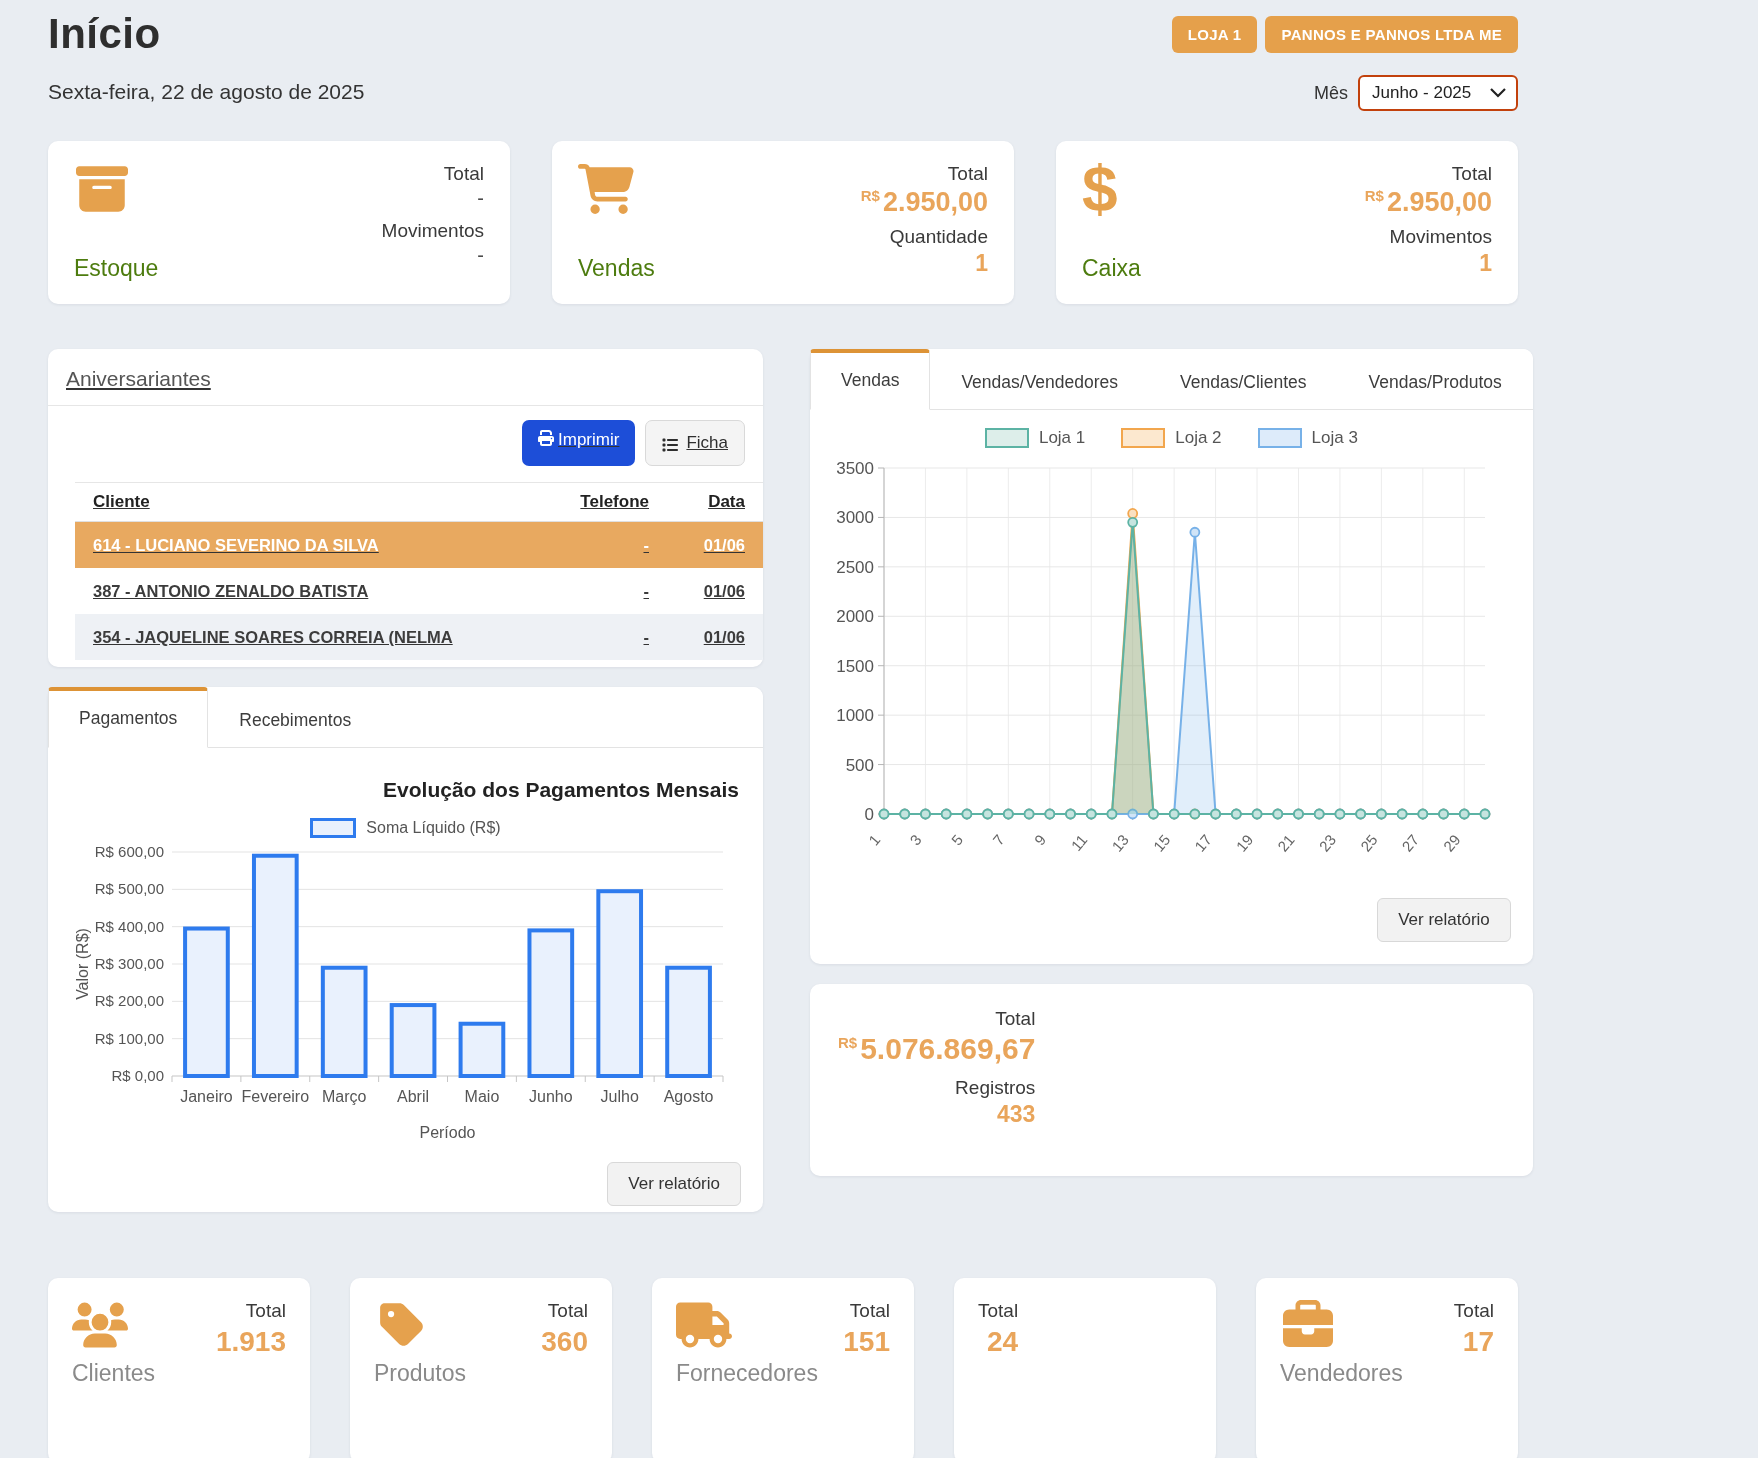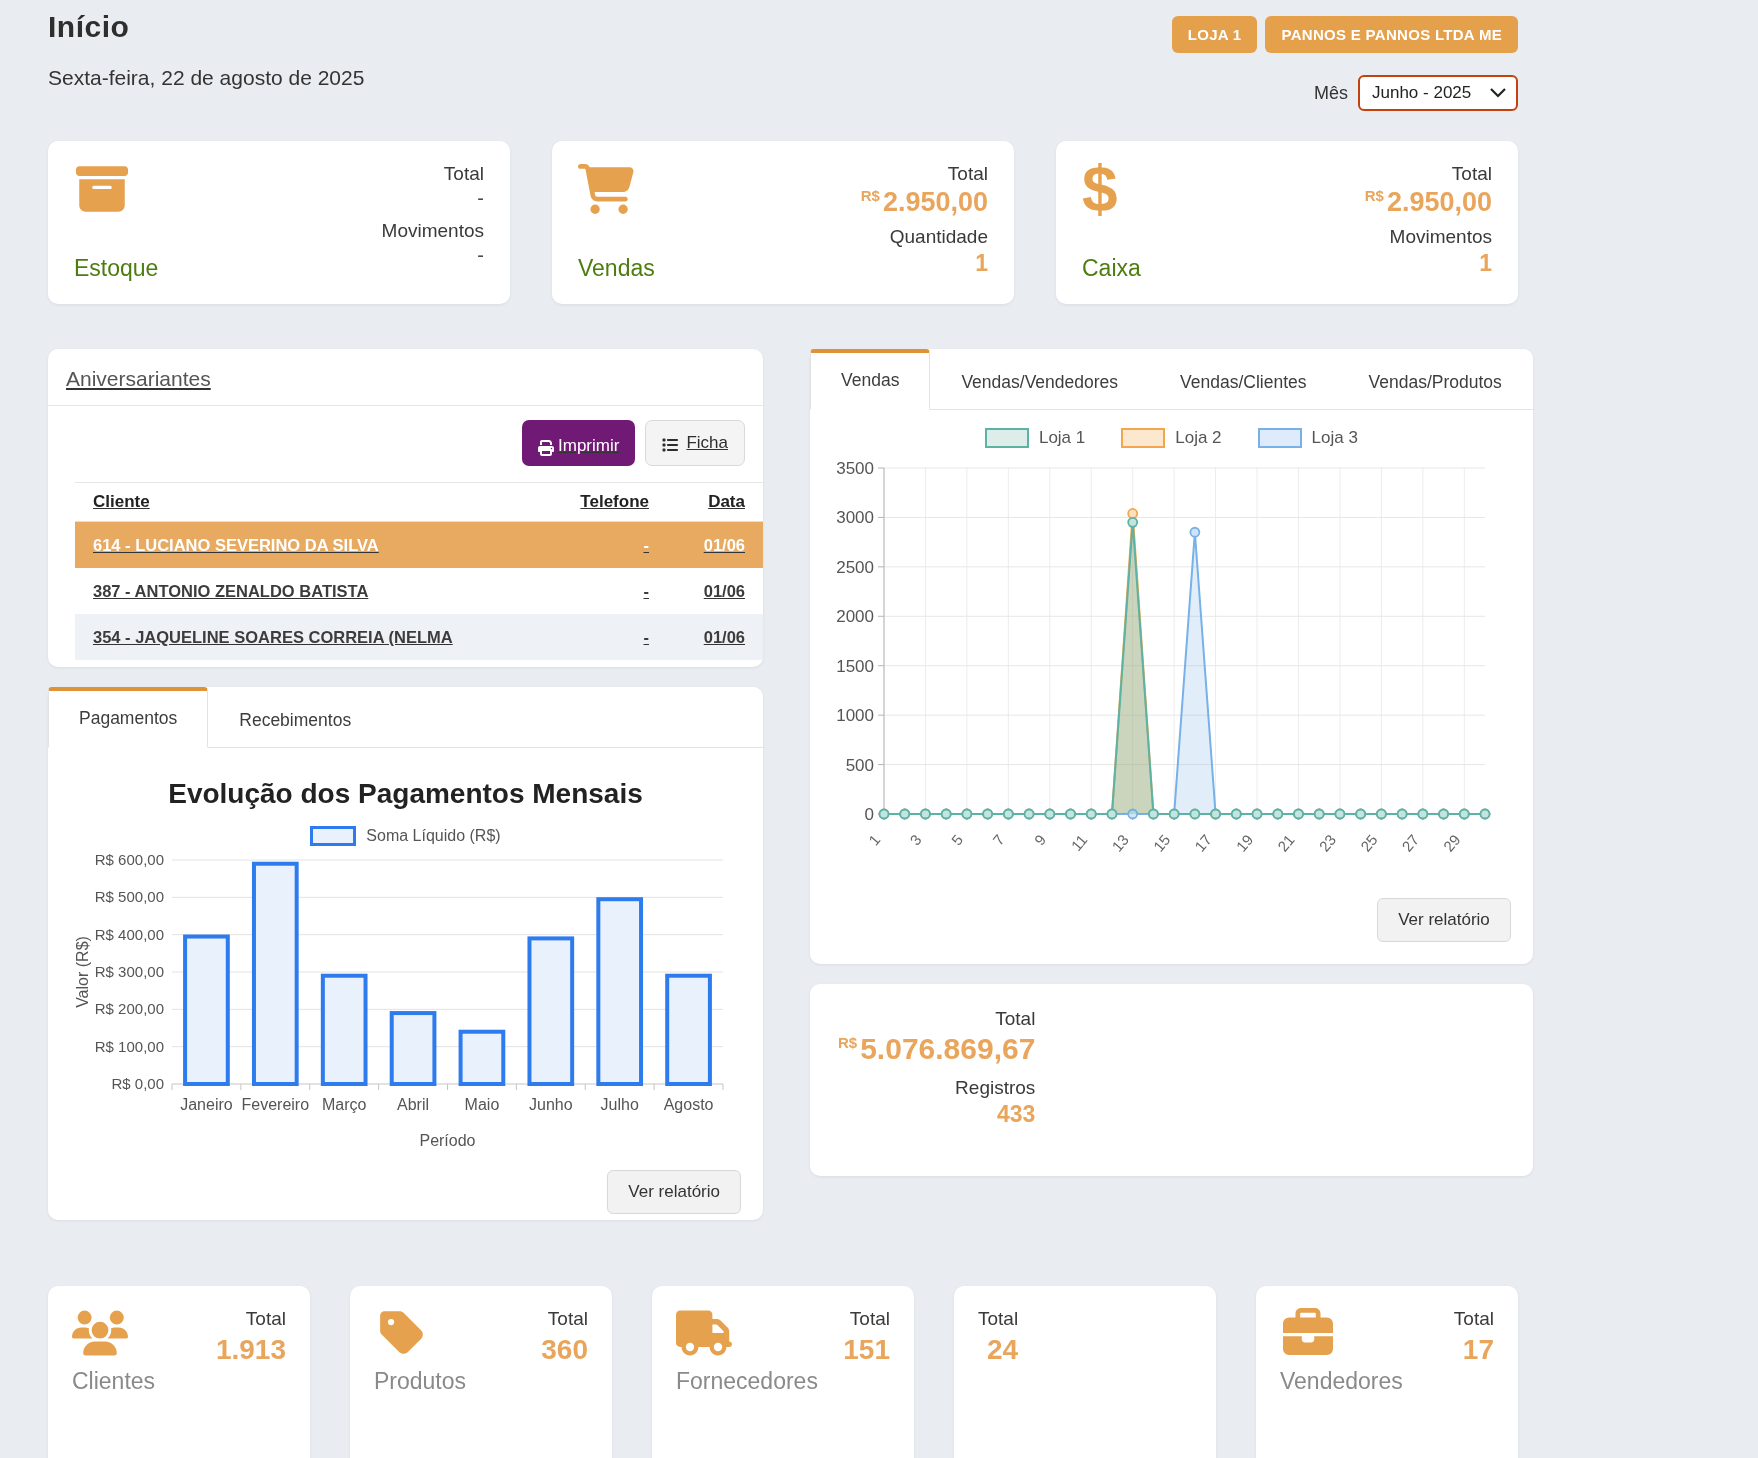--- a/index.html
+++ b/index.html
@@ -2,21 +2,21 @@
 <html><head>
 <meta charset="utf-8">
 <style>
   * { box-sizing: border-box; margin: 0; padding: 0; }
   html,body { background:#e9edf2; font-family:"Liberation Sans", sans-serif; color:#333; }
   body { width:1758px; min-height:1458px; }
   .page { width:1470px; margin-left:48px; padding-top:10px; }
 
   
   .hdr { display:flex; justify-content:space-between; align-items:flex-start; }
-  .hdr-title { font-size:30px; font-weight:600; color:#2e2e2e; letter-spacing:0.5px; }
+  .hdr-title { font-size:42px; font-weight:600; color:#2e2e2e; letter-spacing:0.5px; }
   .hdr-date { font-size:21px; color:#333; margin-top:22px; }
   .hdr-right { display:flex; flex-direction:column; align-items:flex-end; gap:22px; padding-top:6px; }
   .hdr-badges { display:flex; gap:8px; }
   .badge-btn { background:#e5a04b; color:#fff; font-weight:700; font-size:15px; letter-spacing:0.3px;
                border:none; border-radius:6px; padding:10px 16px; cursor:pointer; }
   .month-row { display:flex; align-items:center; gap:10px; }
   .month-label { font-size:18px; color:#333; }
   .select-box { position:relative; background:#fff; border:2px solid #c2410c; border-radius:6px;
                 padding:6px 36px 6px 12px; font-size:17px; color:#222; min-width:160px; cursor:pointer; }
   .select-box svg { position:absolute; right:10px; top:50%; transform:translateY(-50%); }
@@ -40,21 +40,21 @@
 
   
   .mid { display:grid; grid-template-columns:715px 1fr; gap:47px; margin-top:45px; align-items:start; }
   .col { display:flex; flex-direction:column; gap:20px; }
 
   
   .aniv { height:318px; overflow:hidden; padding:18px 0 0;text-decoration:underline; }
   .aniv-title { font-size:21px; color:#555; padding:0 18px 14px; }
   .aniv-divider { border-top:1px solid #e6e6e6; }
   .aniv-toolbar { display:flex; justify-content:flex-end; gap:10px; padding:14px 18px 16px; }
-  .btn-print { display:flex; align-items:flex-end; gap:4px; background:#701a75; color:#fff; font-size:17px;
+  .btn-print { display:flex; align-items:flex-start; gap:4px; background:#1d4ed8; color:#fff; font-size:17px;
                border:none; border-radius:7px; padding:10px 16px; cursor:pointer; }
   .btn-ficha { display:flex; align-items:flex-end; gap:8px; background:#f4f4f4; color:#2e2e2e; font-size:17px;
                border:1px solid #d9d9d9; border-radius:7px; padding:12px 16px; cursor:pointer; }
   .trow { display:grid; grid-template-columns:1fr 120px 96px; align-items:center; padding:0 18px;margin-left:27px; }
   .thead { border-top:1px solid #e6e6e6; border-bottom:1px solid #e0e0e0; height:40px; font-size:17px; font-weight:700; color:#222; }
   .tcell-r { text-align:right; }
   .trow.row { height:46px; font-size:16.5px; font-weight:700; color:#3c3c3c; }
   .trow.row.alt { background:#eef1f5; }
   .trow.row.highlight { background:#e8a960; color:#fff; }
 
@@ -68,21 +68,21 @@
   .vendas-panel { padding-bottom:16px; }
   .chart-legend { display:flex; justify-content:center; gap:36px; margin:18px 0 4px; }
   .legend-item { display:flex; align-items:center; gap:10px; font-size:17px; color:#555; cursor:pointer; }
   .swatch { width:44px; height:20px; border:2px solid #999; background:#eee; }
   .panel-btn-row { display:flex; justify-content:flex-end; padding:10px 22px 6px; }
   .btn-report { background:#f2f2f2; border:1px solid #d8d8d8; border-radius:6px; font-size:17px; color:#333;
                 padding:11px 20px; cursor:pointer; }
 
   
   .pag-body { padding:16px 24px 4px; }
-  .bar-title { text-align:center; font-size:28px; font-weight:700; color:#222; margin:14px 0 16px; }
+  .bar-title { text-align:right; font-size:21px; font-weight:700; color:#222; margin:14px 0 16px; }
   .bar-legend { display:flex; justify-content:center; align-items:center; gap:10px; font-size:16px; color:#555; margin-bottom:6px; }
   .bar-swatch { width:46px; height:20px; border:3px solid #2e7bee; background:#e7effc; }
 
   
   .atraso { padding:24px 28px; display:flex; justify-content:space-between; min-height:192px; }
   .atraso .metric-value.big { font-size:30px; }
 
   
   .bottom-cards { display:grid; grid-template-columns:repeat(5,1fr); gap:40px; margin:66px 0 26px; }
   .bottom-card { height:185px; padding:22px 24px; display:flex; justify-content:space-between; }

